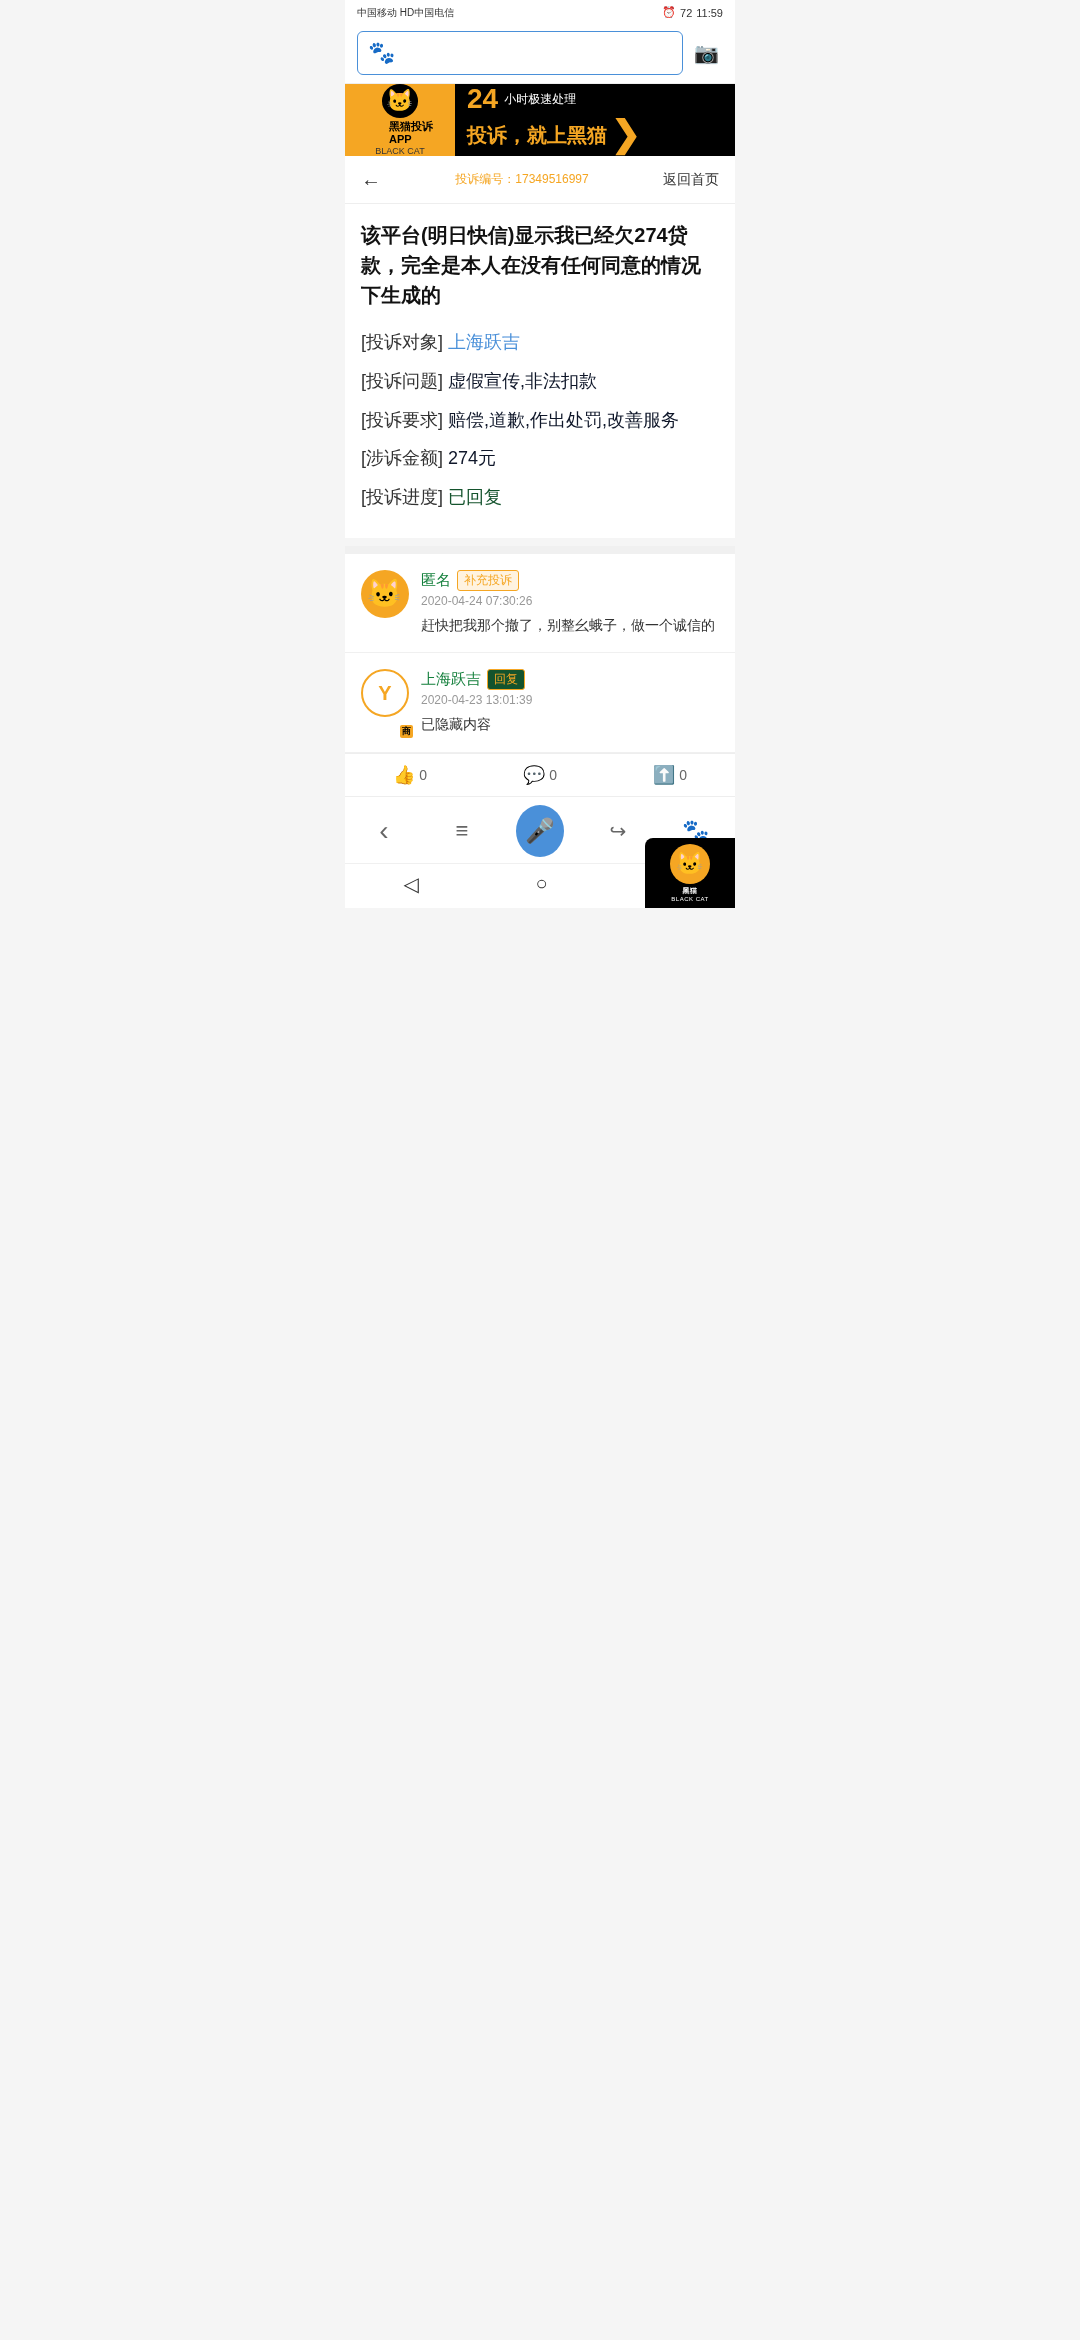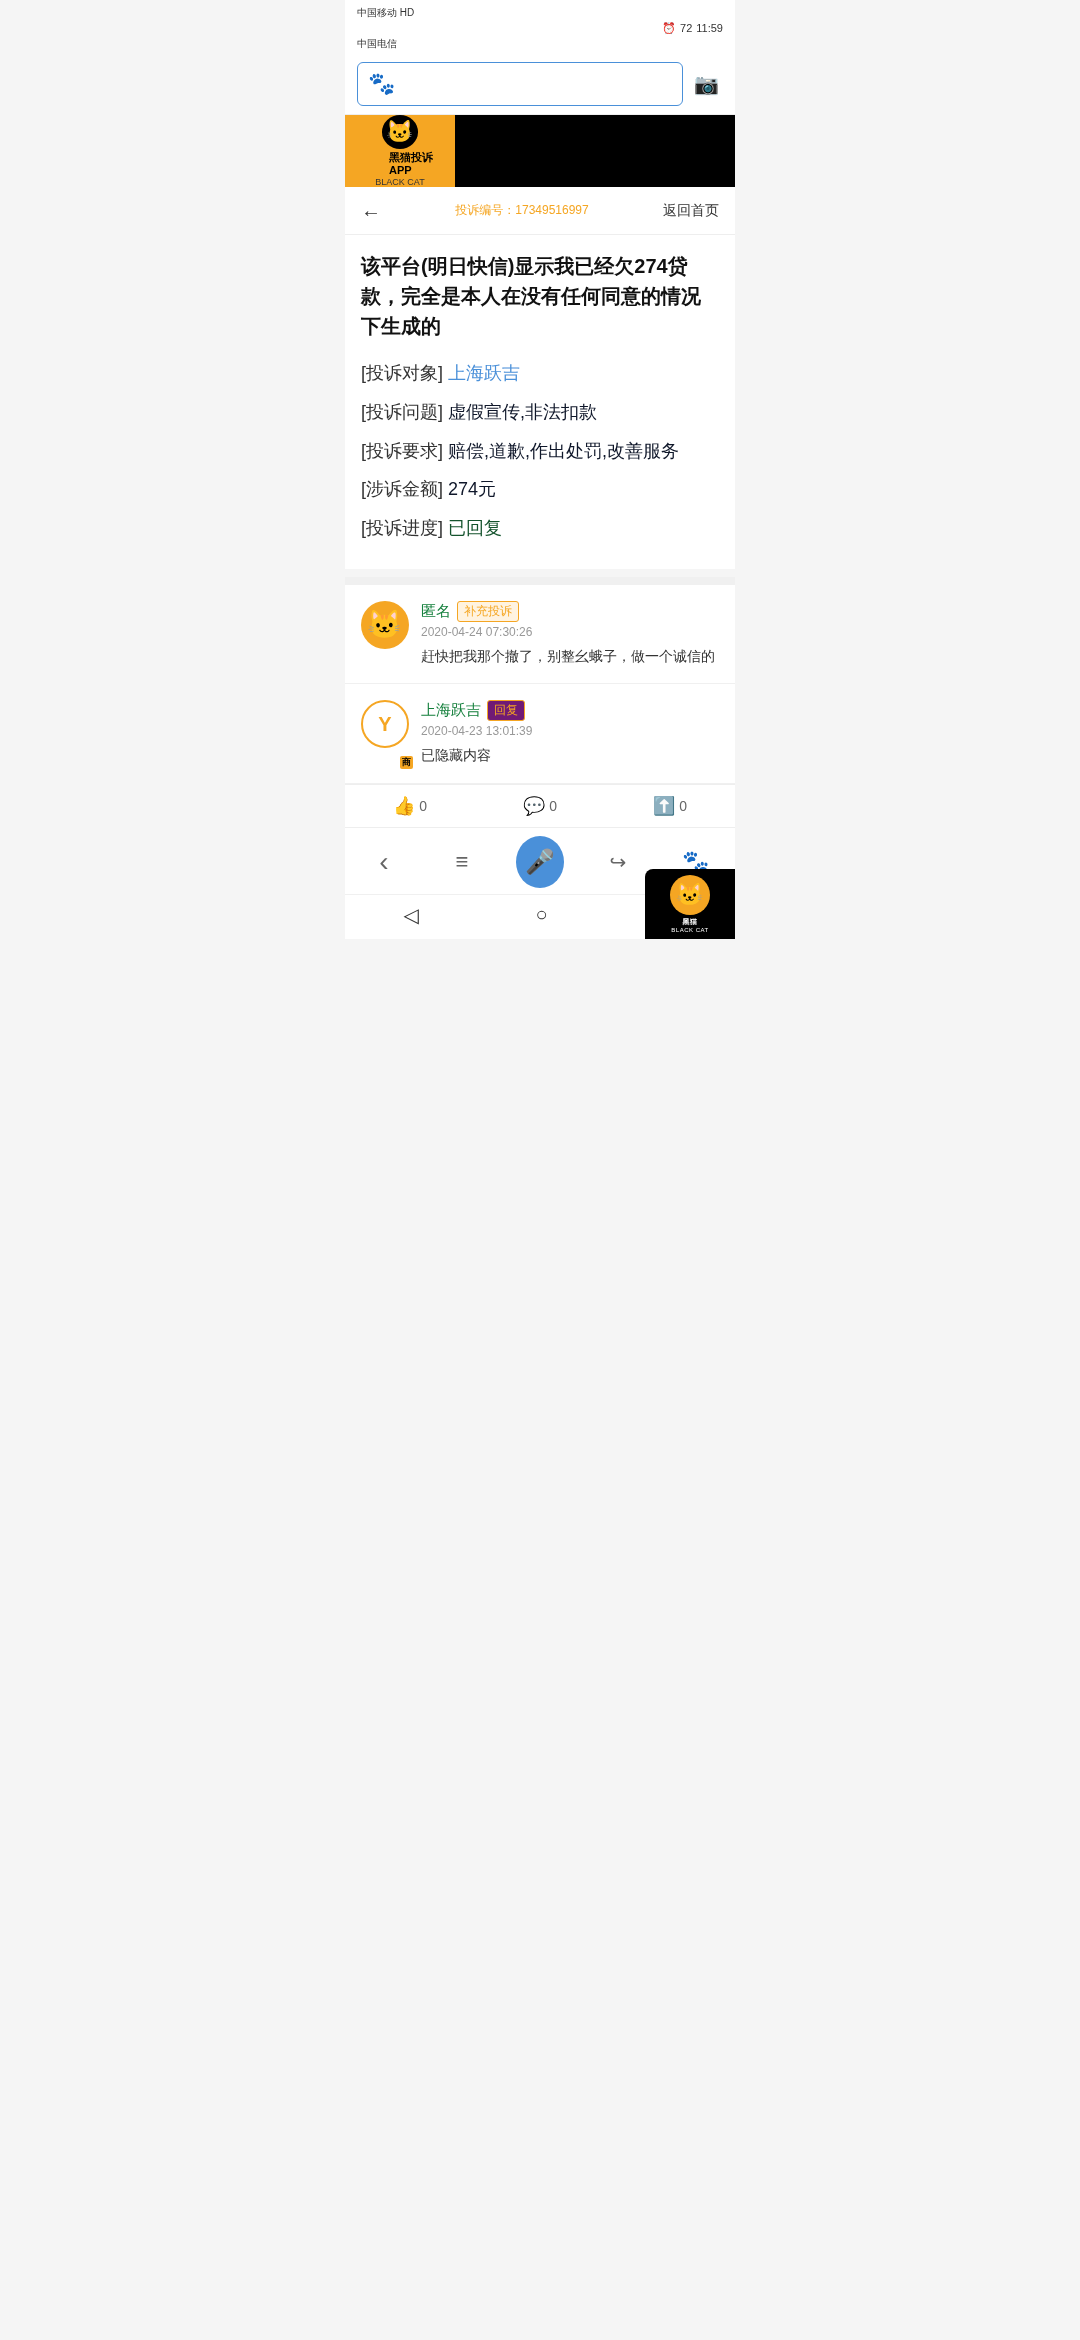--- a/index.html
+++ b/index.html
@@ -16,21 +16,21 @@
     
     .status-bar {
       background: #fff;
       padding: 6px 12px 4px;
       display: flex;
       justify-content: space-between;
       align-items: center;
       font-size: 11px;
       color: #333;
     }
-    .status-left { display: flex; flex-direction: column; font-size: 10px; line-height: 1.3; gap: 18px; }
+    .status-left { display: flex; font-size: 10px; line-height: 1.3; }
     .status-right { display: flex; align-items: center; gap: 4px; font-size: 11px; }
 
     
     .search-bar {
       background: #fff;
       padding: 8px 12px;
       display: flex;
       align-items: center;
       gap: 8px;
       border-bottom: 1px solid #eee;
@@ -186,21 +186,21 @@
     .comment-body { flex: 1; }
     .comment-header { display: flex; align-items: center; gap: 6px; margin-bottom: 3px; }
     .comment-username { font-size: 15px; font-weight: 500; color: #15803d; }
     .comment-tag {
       font-size: 12px;
       padding: 1px 6px;
       border-radius: 3px;
       font-weight: 500;
     }
     .tag-supplement { background: #FFF3E0; color: #F5A623; border: 1px solid #F5A623; }
-    .tag-reply { background: #701a75; color: #F5A623; border: 1px solid #F5A623; }
+    .tag-reply { background: #14532d; color: #F5A623; border: 1px solid #F5A623; }
     .comment-time { font-size: 12px; color: #999; margin-bottom: 6px; }
     .comment-content { font-size: 14px; color: #333; line-height: 1.6; }
 
     
     .bottom-action-bar {
       background: #fff;
       border-top: 1px solid #eee;
       display: flex;
       align-items: center;
       justify-content: space-around;
@@ -308,20 +308,30 @@
 </div>
 
 <div class="banner">
   <div class="banner-left">
     <div class="banner-cat-icon">
       <span style="font-size:22px;">🐱</span>
     </div>
     <span class="banner-app-name">黑猫投诉APP</span>
     <span class="banner-app-sub">BLACK CAT</span>
   </div>
+  <div class="banner-right">
+    <div class="banner-title-row">
+      <span class="banner-24">24</span>
+      <span class="banner-subtitle">小时极速处理</span>
+    </div>
+    <div style="display:flex;align-items:center;">
+      <span class="banner-slogan">投诉，就上黑猫</span>
+      <span class="banner-arrow">❯</span>
+    </div>
+  </div>
 </div>
 
 <div class="nav-bar">
   <span class="nav-back">←</span>
   <span class="nav-title">投诉编号：17349516997</span>
   <span class="nav-home">返回首页</span>
 </div>
 
 <div class="main-content">
   <div class="complaint-title">该平台(明日快信)显示我已经欠274贷款，完全是本人在没有任何同意的情况下生成的</div>

